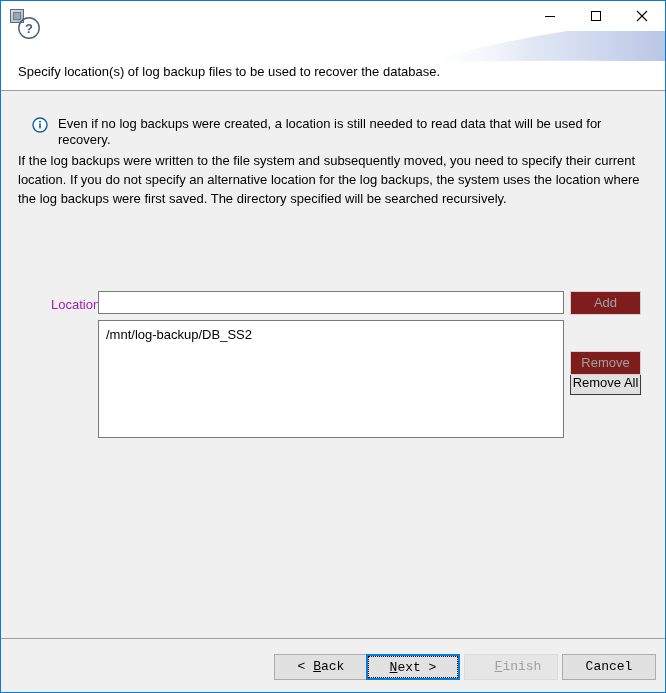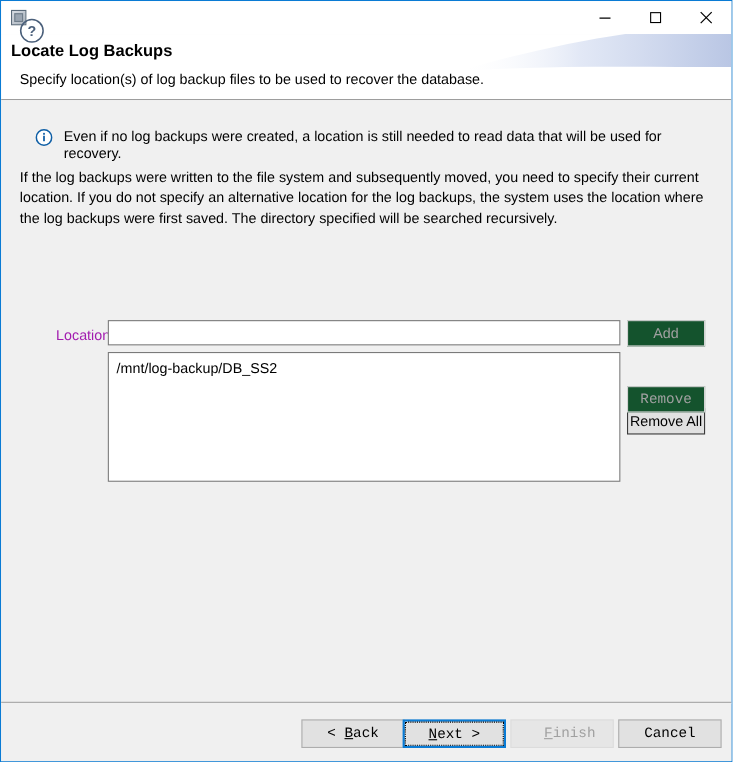--- a/index.html
+++ b/index.html
@@ -208,26 +208,26 @@
     cursor: default;
     user-select: none;
   }
   .btn-enabled {
     border: 1px solid #3b3b3b;
     background: #e1e1e1;
     color: #000000;
   }
   .btn-disabled {
     border: 1px solid #d2d2d2;
-    background: #14532d;
+    background: #7f1d1d;
     color: #a0a0a0;
   }
   #btn-add     { top: 200px; }
   #btn-remove-all { top: 240px; margin-top: 40px; }
-  #btn-remove  { top: 260px; font-family: Liberation Mono, monospace; }
+  #btn-remove  { top: 260px; }
 
   
   .footer-sep {
     position: absolute;
     left: 0;
     right: 0;
     top: 637px;
     height: 1px;
     background: #9d9d9d;
   }
@@ -313,21 +313,20 @@
         <defs>
           <linearGradient id="swgrad" x1="0" y1="0" x2="1" y2="0">
             <stop offset="0%" stop-color="#ffffff" stop-opacity="0"></stop>
             <stop offset="45%" stop-color="#dde4f4" stop-opacity="0.85"></stop>
             <stop offset="100%" stop-color="#b9c6e4" stop-opacity="1"></stop>
           </linearGradient>
         </defs>
         <path d="M 280 -8 L 280 30 C 200 30 110 28 30 34 C 120 8 210 -8 280 -8 Z" fill="url(#swgrad)"></path>
       </svg>
     </div>
-    <div class="header-title">Locate Log Backups</div>
     <div class="header-sub">Specify location(s) of log backup files to be used to recover the database.</div>
   </div>
 
   <div class="content">
 
     <div class="info-row">
       <span class="info-icon">
         <svg width="16" height="16" viewBox="0 0 16 16">
           <circle cx="8" cy="8" r="7" fill="#ffffff" stroke="#0f5fa6" stroke-width="1.4"></circle>
           <rect x="7.2" y="6.4" width="1.6" height="5" fill="#0f5fa6"></rect>

